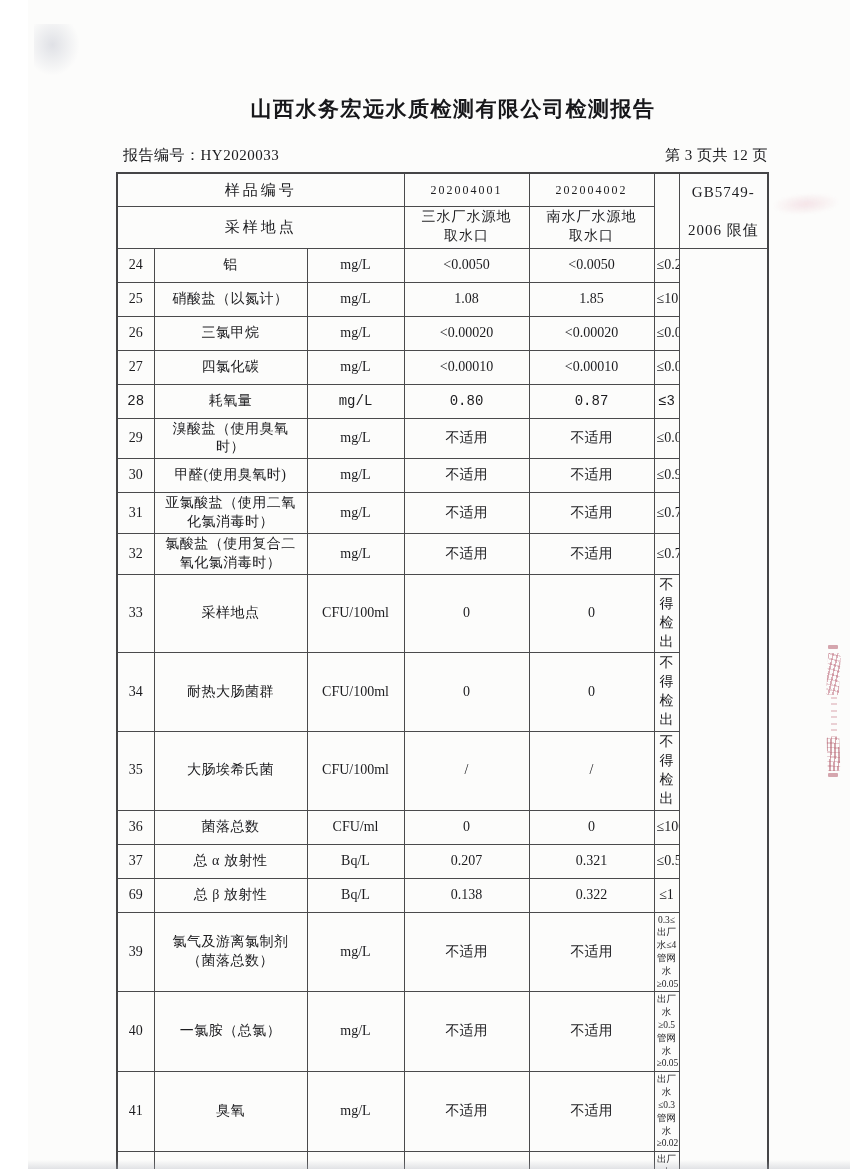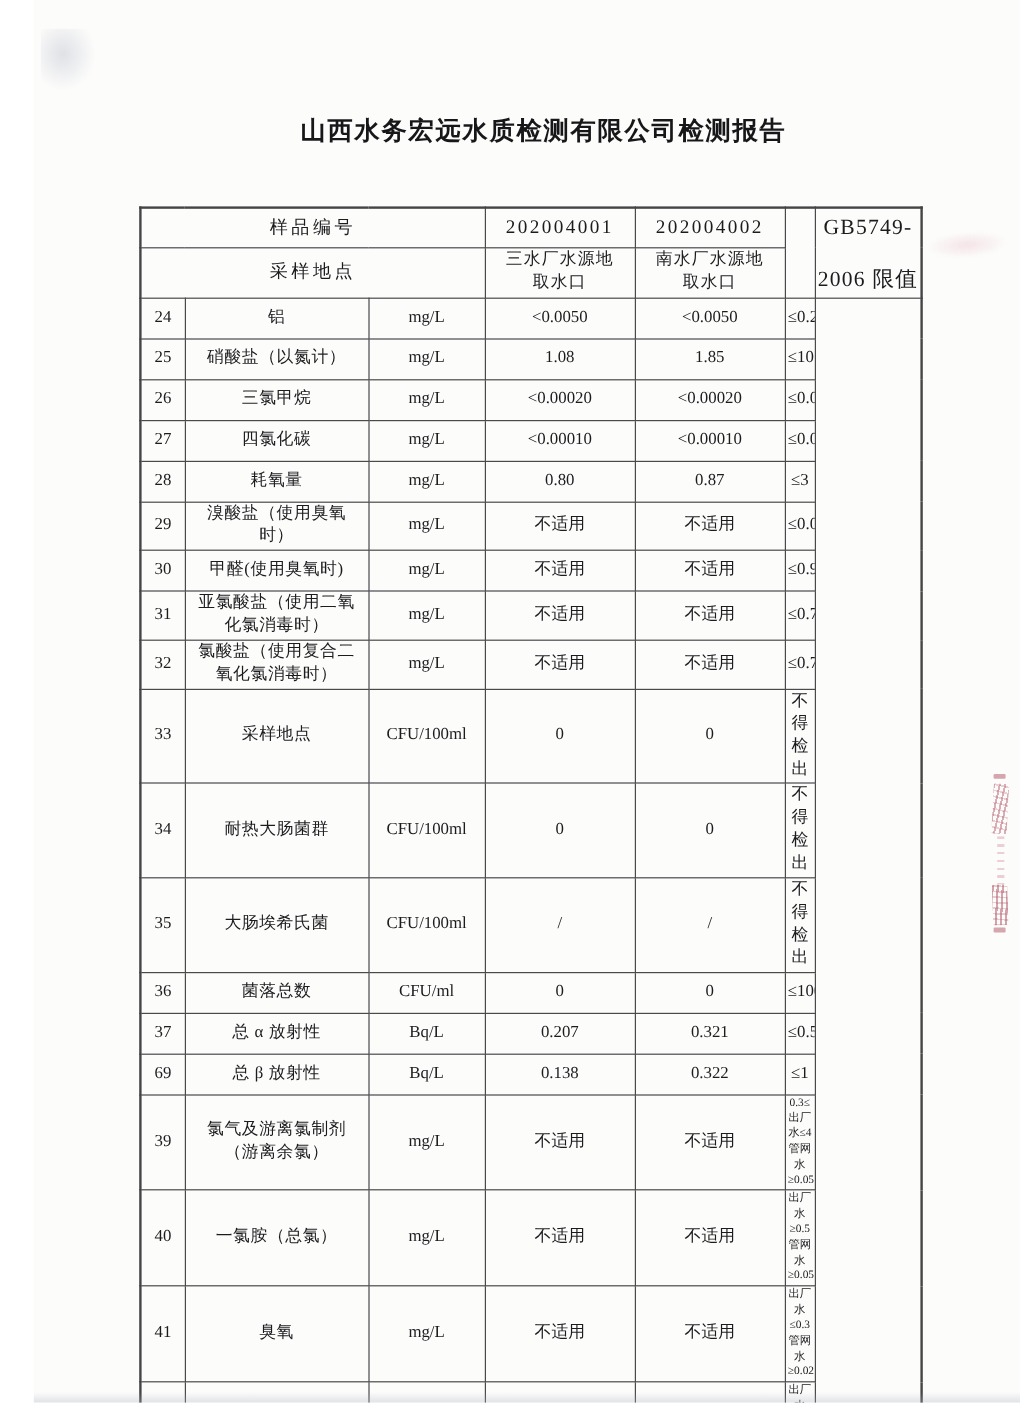--- a/index.html
+++ b/index.html
@@ -57,24 +57,24 @@
     border:1px solid #4a4a4c;
     padding:1px 2px;
     vertical-align:middle;text-align:center;
     line-height:1.35;
     overflow:hidden;
   }
   table.report{border:2px solid #454547;}
   tr.h1{height:33px;}
   tr.h2{height:42px;font-family:Liberation Serif, serif;}
   .hdr{letter-spacing:3px;font-size:15px;}
-  .hdr-num{letter-spacing:2px;font-size:16px;}
+  .hdr-num{letter-spacing:2px;font-size:12px;}
   .hdr-loc{font-size:14px;letter-spacing:1px;line-height:1.45;}
   .prewrap{white-space:pre-line;}
-  .limit-hdr div{font-size:18px;letter-spacing:1px;}
+  .limit-hdr div{font-size:15px;letter-spacing:1px;}
   .limit-hdr div + div{margin-top:18px;}
   td.name-cell{text-align:left;padding-left:9px;padding-right:3px;letter-spacing:.5px;}
   td.limit-sm{font-size:9.5px;line-height:1.55;letter-spacing:0;}
   
   .seal{
     position:absolute;left:797px;top:645px;width:17px;height:132px;
     opacity:.8;
   }
   .seal .cap{position:absolute;left:3px;width:10px;height:4px;background:rgba(164,56,76,.55);border-radius:1px;}
   .seal .cap.top{top:0;}
@@ -101,20 +101,24 @@
 </head>
 <body>
 
 <div class="page">
 
   <div class="smudge-tl"></div>
   <div class="smudge-tr"></div>
 
   <div class="title">山西水务宏远水质检测有限公司检测报告</div>
 
+  <div class="meta">
+    <span>报告编号：HY2020033</span>
+    <span>第 3 页共 12 页</span>
+  </div>
 
   <table class="report">
     <colgroup>
       <col style="width:37px">
         <col style="width:153px">
         <col style="width:97px">
       <col style="width:125px">
         <col style="width:125px">
         <col style="width:25px">
       <col style="width:89px">
@@ -164,21 +168,21 @@
           <td class="prewrap">≤0.06</td>
         </tr>
         <tr style="height: 34px;">
           <td>27</td>
           <td class="name-cell prewrap">四氯化碳</td>
           <td>mg/L</td>
           <td>&lt;0.00010</td>
           <td>&lt;0.00010</td>
           <td class="prewrap">≤0.002</td>
         </tr>
-        <tr style="height: 34px;">
+        <tr style="height: 34px; font-family: Liberation Mono, monospace;">
           <td>28</td>
           <td class="name-cell prewrap">耗氧量</td>
           <td>mg/L</td>
           <td>0.80</td>
           <td>0.87</td>
           <td class="prewrap">≤3</td>
         </tr>
         <tr style="height: 34px;">
           <td>29</td>
           <td class="name-cell prewrap">溴酸盐（使用臭氧
@@ -258,21 +262,21 @@
           <td>69</td>
           <td class="name-cell prewrap">总 β 放射性</td>
           <td>Bq/L</td>
           <td>0.138</td>
           <td>0.322</td>
           <td class="prewrap">≤1</td>
         </tr>
         <tr style="height: 34px;">
           <td>39</td>
           <td class="name-cell prewrap">氯气及游离氯制剂
-（游离余氯）</td>
+（菌落总数）</td>
           <td>mg/L</td>
           <td>不适用</td>
           <td>不适用</td>
           <td class="prewrap limit-sm">0.3≤出厂水≤4
 管网水≥0.05</td>
         </tr>
         <tr style="height: 34px;">
           <td>40</td>
           <td class="name-cell prewrap">一氯胺（总氯）</td>
           <td>mg/L</td>

